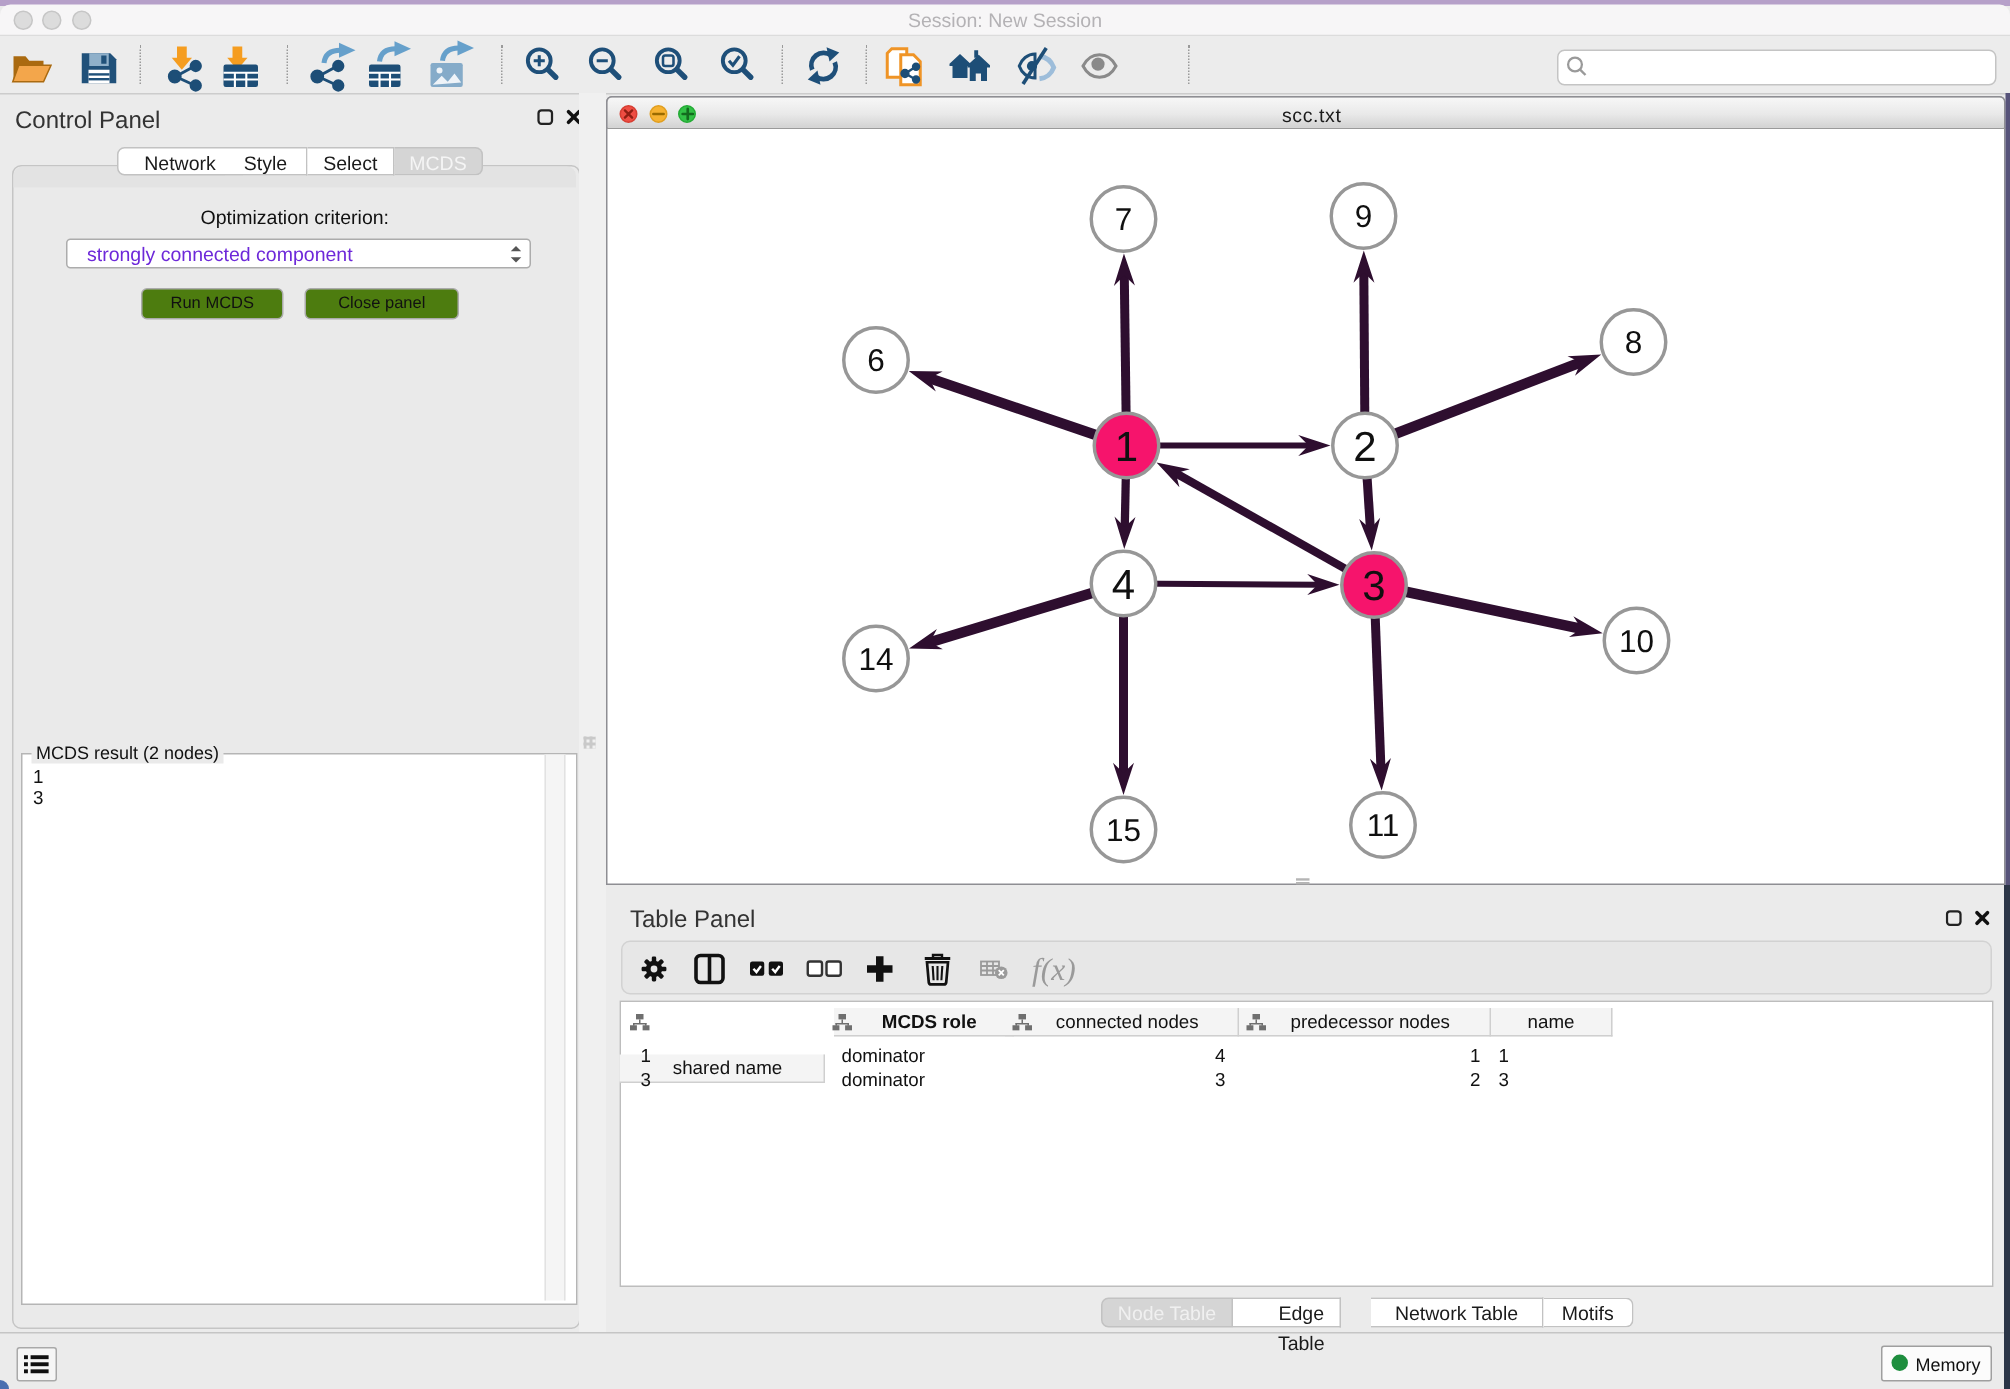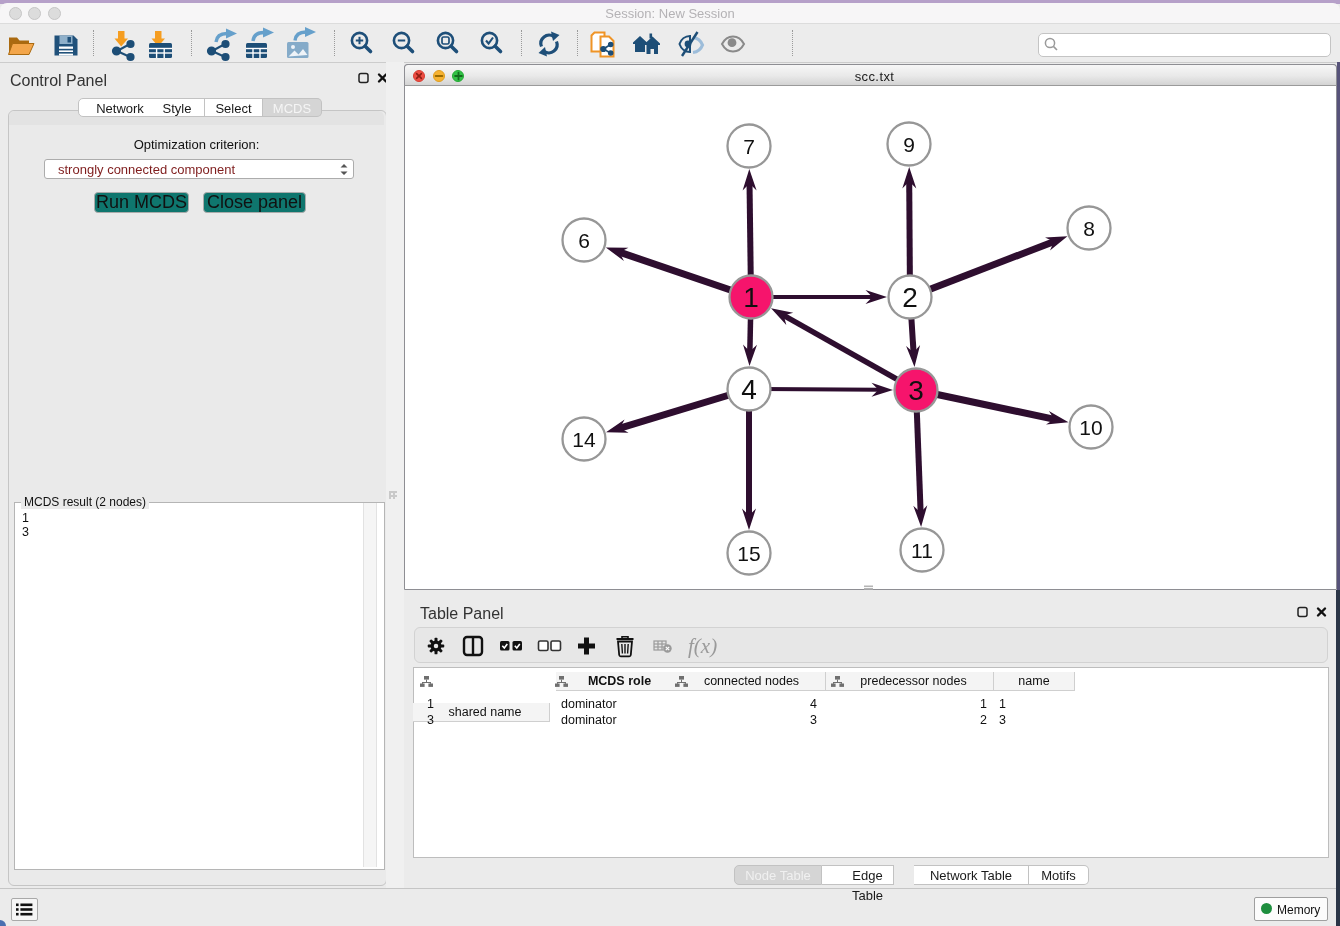--- a/index.html
+++ b/index.html
@@ -14,22 +14,22 @@
 .sep{position:absolute;top:30px;height:26px;width:0;border-left:1px dotted #9a9a9a;}
 #search{left:1038px;top:33px;width:291px;height:22px;background:#fff;border:1px solid #c4c4c4;border-radius:5px;}
 
 #cpanel{left:8px;top:110px;width:377px;height:774px;background:#eaeaea;border:1px solid #c5c5c5;border-radius:6px;}
 #cpanel-top{left:9px;top:111px;width:375px;height:14px;background:#e3e3e3;border-radius:6px 6px 0 0;}
 .hdrtxt{font-size:16px;color:#333;}
 .tab{position:absolute;top:98px;height:19px;line-height:19px;text-align:center;font-size:13px;color:#1a1a1a;background:#fff;border:1px solid #c2c2c2;box-sizing:border-box;z-index:5;}
 .btab{position:absolute;top:865px;height:20px;line-height:20px;text-align:center;font-size:13px;color:#1a1a1a;background:#fff;border:1px solid #c2c2c2;box-sizing:border-box;z-index:5;margin-left:40px;}
 #optlabel{left:9px;top:137px;width:375px;text-align:center;font-size:13px;color:#111;}
 #combo{left:44px;top:159px;width:310px;height:20px;background:#fff;border:1px solid #acacac;border-radius:3px;box-sizing:border-box;}
-#combo span{position:absolute;left:13px;top:2px;font-size:13px;color:#7f1d1d;}
-.btn{position:absolute;top:192px;height:21px;background:#0f766e;border:1px solid #ababab;border-radius:4px;box-sizing:border-box;text-align:center;font-size:18px;color:#111;line-height:19px;}
+#combo span{position:absolute;left:13px;top:2px;font-size:13px;color:#6d28d9;}
+.btn{position:absolute;top:192px;height:21px;background:#4d7c0f;border:1px solid #ababab;border-radius:4px;box-sizing:border-box;text-align:center;font-size:11px;color:#111;line-height:19px;}
 #mcdsbox{left:14px;top:502px;width:369px;height:366px;background:#fff;border:1px solid #b5b5b5;}
 #mcdslabel{left:21px;top:495px;background:#eaeaea;padding:0 3px;font-size:12px;color:#111;z-index:3;}
 #mcdsscroll{left:363px;top:503px;width:12px;height:364px;background:#f5f5f5;border-left:1px solid #e2e2e2;border-right:1px solid #e2e2e2;}
 
 #gutter{left:386px;top:62px;width:18px;height:864px;background:#f0f0f0;}
 
 #netwin{left:404px;top:64px;width:933px;height:526px;border:1px solid #8e8e93;border-radius:4px 4px 0 0;box-sizing:border-box;background:#fff;}
 #nettitle{left:404px;top:64px;width:933px;height:22px;background:linear-gradient(#f7f7f7,#e9e9e9 55%,#d3d3d3);border:1px solid #8e8e93;border-bottom:1px solid #9a9a9a;border-radius:4px 4px 0 0;box-sizing:border-box;}
 .mac{position:absolute;top:70px;width:12px;height:12px;border-radius:50%;box-sizing:border-box;}
 #nettitletxt{left:404px;top:69px;width:933px;text-align:center;font-size:13px;color:#1a1a1a;letter-spacing:.4px;text-indent:8px;}

